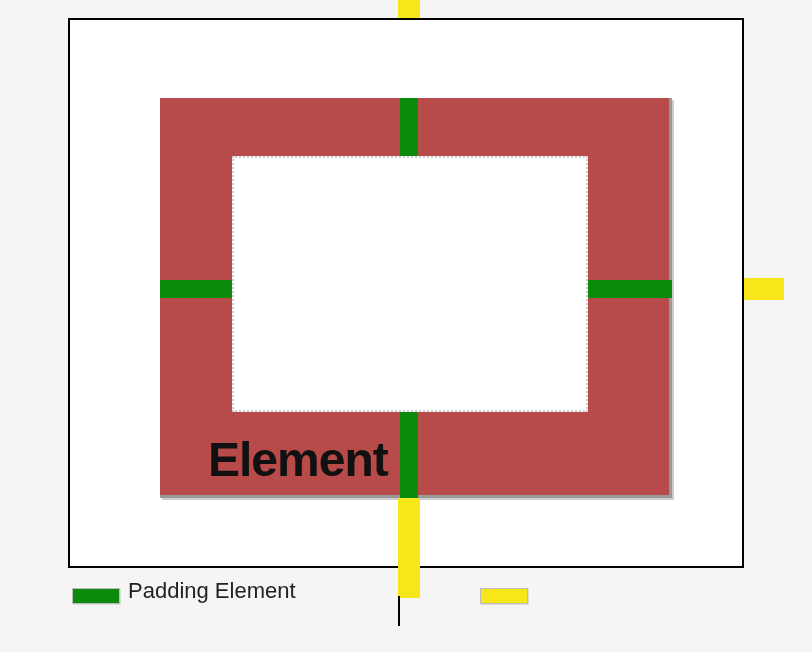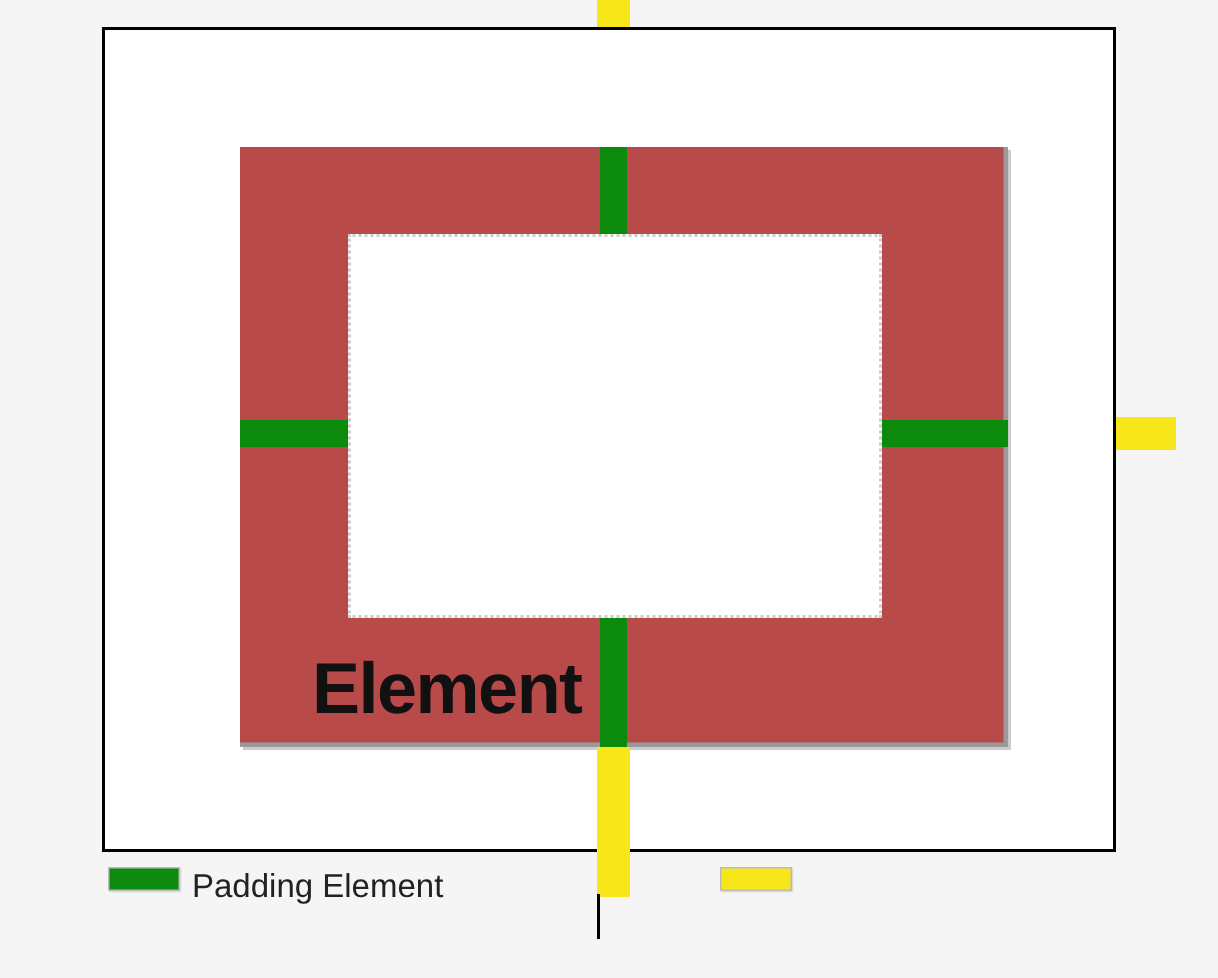--- a/index.html
+++ b/index.html
@@ -72,21 +72,21 @@
   .mar-left   { left: 68px;  top: 278px; width: 92px; height: 22px; }
   .mar-right  { left: 672px; top: 278px; width: 112px; height: 22px; }
 
   
   .legend {
     position: absolute;
     left: 72px;
     top: 578px;
     width: 700px;
     display: flex;
-    align-items: flex-start;
+    align-items: flex-end;
     gap: 8px;
   }
   .swatch {
     width: 48px;
     height: 16px;
     border: 1px solid #bbb;
     box-shadow: 1px 1px 0 #ddd;
     flex: 0 0 auto;
   }
   .swatch.green { background: #0b8a0b; }

